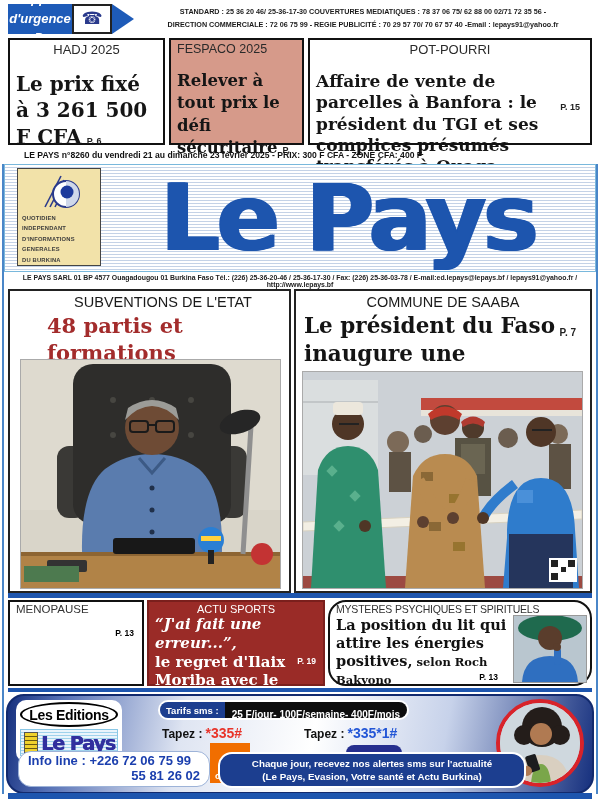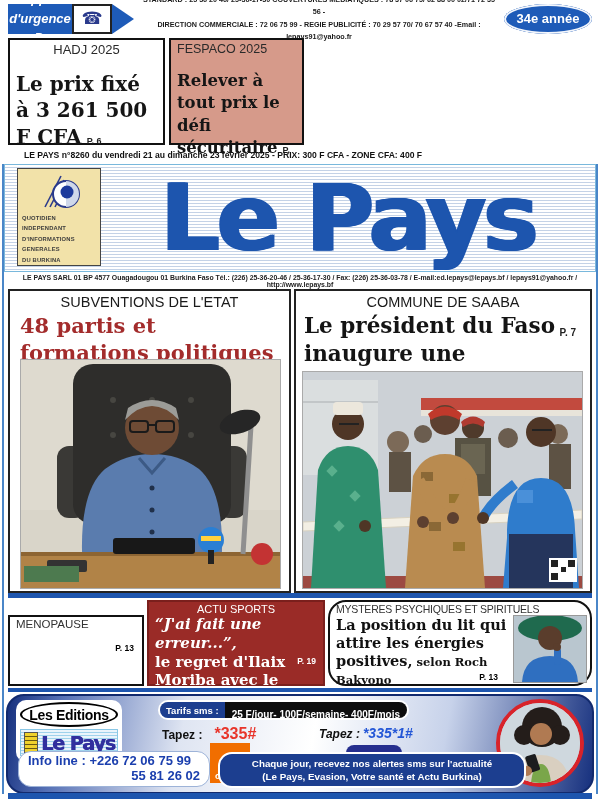--- a/index.html
+++ b/index.html
@@ -47,39 +47,39 @@
   .logo-cap{font-size:5.8px;font-weight:bold;color:#3c3c3c;line-height:1.8;letter-spacing:.2px;}
   .logo-cap div{white-space:nowrap;}
   .mast-title{position:absolute;left:98px;right:2px;top:0;bottom:0;display:flex;align-items:center;justify-content:center;
               font-family:"DejaVu Sans",sans-serif;font-weight:bold;font-size:93px;color:#1d55ae;
               letter-spacing:-3px;text-shadow:1.5px 0 #1d55ae,-1.5px 0 #1d55ae;}
   .address{top:274px;left:0;right:0;text-align:center;font-size:6.9px;font-weight:bold;color:#222;}
 
   
   .main-cols{top:289px;left:8px;right:8px;height:304px;display:flex;gap:3px;}
   .artcol{border:2px solid #222;position:relative;background:#fff;box-sizing:border-box;}
-  .artcol.colL{width:283px;}
+  .artcol.colL{width:283px;padding-left:27px;}
   .artcol.colR{flex:1;}
   .akick{display:block;text-align:center;font-size:14.5px;color:#1a1a1a;margin-top:3px;}
   .ahead{font-family:"DejaVu Serif",serif;font-weight:bold;margin:2px 0 0;padding:0 10px;}
   .colL .ahead{color:#a32c2c;font-size:21px;line-height:1.3;}
   .colR .ahead{color:#141414;font-size:21.5px;line-height:1.3;padding:0 8px;}
   .apage{font-size:10px;font-weight:bold;font-family:"Liberation Sans",sans-serif;}
   .colL .apage{color:#a32c2c;margin-left:6px;}
   .colR .apage{position:absolute;right:14px;top:36px;color:#222;margin:0;}
   .photoL{position:absolute;left:10px;bottom:2px;border:1px solid #aaa;}
   .photoR{position:absolute;left:6px;bottom:2px;border:1px solid #aaa;}
 
   .blue-div1{top:593px;left:8px;right:8px;height:5px;background:#1d55ae;}
   .blue-div2{top:688px;left:8px;right:8px;height:4px;background:#1d55ae;}
 
   
   .bteasers{top:600px;left:8px;right:8px;height:86px;display:flex;gap:3px;}
   .bt{position:relative;border:2px solid #111;background:#fff;padding:1px 6px;box-sizing:border-box;}
-  .bt1{width:136px;margin-top:15px;}
+  .bt1{width:136px;}
   .bt2{width:178px;background:#9a2b27;border-color:#7a1f1c;color:#fff;}
   .bt3{flex:1;border-radius:18px;}
   .bt .k{display:block;font-size:11.5px;color:#333;}
   .bt1 h4{margin:1px 0 0;font:bold 15.5px/1.3 "DejaVu Serif",serif;color:#111;width:108px;}
   .bt1 .p{position:absolute;right:8px;top:26px;font-size:8.5px;font-weight:bold;}
   .bt2 .k{color:#fff;text-align:center;font-size:11px;}
   .bt2 .l1{font:bold italic 15px/1.25 "DejaVu Serif",serif;}
   .bt2 .l2,.bt2 .l3{font:bold 15px/1.25 "DejaVu Serif",serif;}
   .bt2 .p{position:absolute;right:7px;top:54px;font-size:8.5px;font-weight:bold;color:#fff;}
   .bt3 .k{font-size:10.5px;letter-spacing:-.2px;}
@@ -100,22 +100,22 @@
          background:repeating-linear-gradient(180deg,#f0d22c 0 3px,#6a5a10 3px 4px);}
   .ed-title{font-family:"DejaVu Sans",sans-serif;font-weight:bold;font-size:19px;color:#312f9e;letter-spacing:-1px;
             text-shadow:.7px 0 #312f9e;}
   .ed-grad{margin-top:2px;height:9px;background:linear-gradient(90deg,#1c2f8f,#b9c6e8);}
   .tarifs{position:absolute;left:152px;top:6px;height:16px;display:flex;border-radius:9px;overflow:hidden;
           box-shadow:0 0 0 2px #fff;}
   .tarifs .tl{background:#1c3e8f;color:#fff;font-weight:bold;font-size:9.5px;padding:3px 6px;}
   .tarifs .tv{background:#0d0d0d;color:#fff;font-weight:bold;font-size:10px;padding:7px 7px;}
   .tapez{position:absolute;top:29px;font-weight:bold;font-size:12px;color:#111;}
   .tapez.o{left:154px;}
-  .tapez.m{left:311px;font-style:italic;}
-  .code-o{color:#e8342a;font-size:16px;margin-left:12px;}
+  .tapez.m{left:296px;}
+  .code-o{color:#e8342a;font-size:14px;margin-left:3px;}
   .code-m{color:#2356d6;font-size:14px;margin-left:3px;}
   .o-logo{position:absolute;left:202px;top:47px;width:40px;height:40px;background:#f16e00;}
   .o-logo span{position:absolute;bottom:2px;width:100%;text-align:center;color:#fff;font-weight:bold;font-size:9px;}
   .m-logo{position:absolute;left:338px;top:49px;width:56px;height:34px;background:#252e8e;border-radius:8px;
           color:#fff;font-weight:bold;font-size:8px;line-height:1.2;padding:6px 0 0 7px;box-sizing:border-box;}
   .m-swoosh{position:absolute;right:5px;top:9px;width:11px;height:11px;border-radius:50%;
             background:#d8232a;box-shadow:-2px 2px 0 0 #fff;}
   .woman{position:absolute;right:8px;top:3px;width:88px;height:88px;border-radius:50%;border:4px solid #d8232a;
          overflow:hidden;background:#c8d2da;box-sizing:border-box;}
   .infoline{position:absolute;left:10px;bottom:5px;width:192px;background:#fff;border:1px solid #9db3d8;
@@ -141,31 +141,35 @@
       </div>
       <div class="phone-box">
         <span class="phone-glyph">☎</span>
       </div>
       <div class="em-arrow"></div>
     </div>
     <div class="contact-lines">
       <div>STANDARD : 25 36 20 46/ 25-36-17-30 COUVERTURES MEDIATIQUES : 78 37 06 75/ 62 88 00 02/71 72 35 56 -</div>
       <div>DIRECTION COMMERCIALE : 72 06 75 99 - REGIE PUBLICITÉ : 70 29 57 70/ 70 67 57 40 -Email : lepays91@yahoo.fr</div>
     </div>
-    <div class="year-badge">34e année</div>
   </header>
 
   <div class="abs teasers">
     <div class="tease t1">
       <span class="kick">HADJ 2025</span>
       <h3><span>Le prix fixé à 3 261 500 F CFA</span><span class="pref">P. 6</span></h3>
     </div>
     <div class="tease t2">
       <span class="kick">FESPACO 2025</span>
       <h3><span>Relever à tout prix le défi sécuritaire</span><span class="pref">P. 6</span></h3>
+    </div>
+    <div class="tease t3">
+      <span class="kick">POT-POURRI</span>
+      <h3><span>Affaire de vente de parcelles à Banfora : le président du TGI et ses complices présumés transférés à Ouaga</span></h3>
+      <span class="pref">P. 15</span>
     </div>
   </div>
 
   <div class="abs issue">LE PAYS n°8260 du vendredi 21 au dimanche 23 février 2025 - PRIX: 300 F CFA - ZONE CFA: 400 F</div>
 
   <div class="abs masthead">
     <div class="logo-box">
       <svg class="logo-svg" width="46" height="42" viewBox="0 0 46 42">
         <g stroke="#2a3a8c" stroke-width="1.6">
           <line x1="9" y1="36" x2="25" y2="5"></line>

